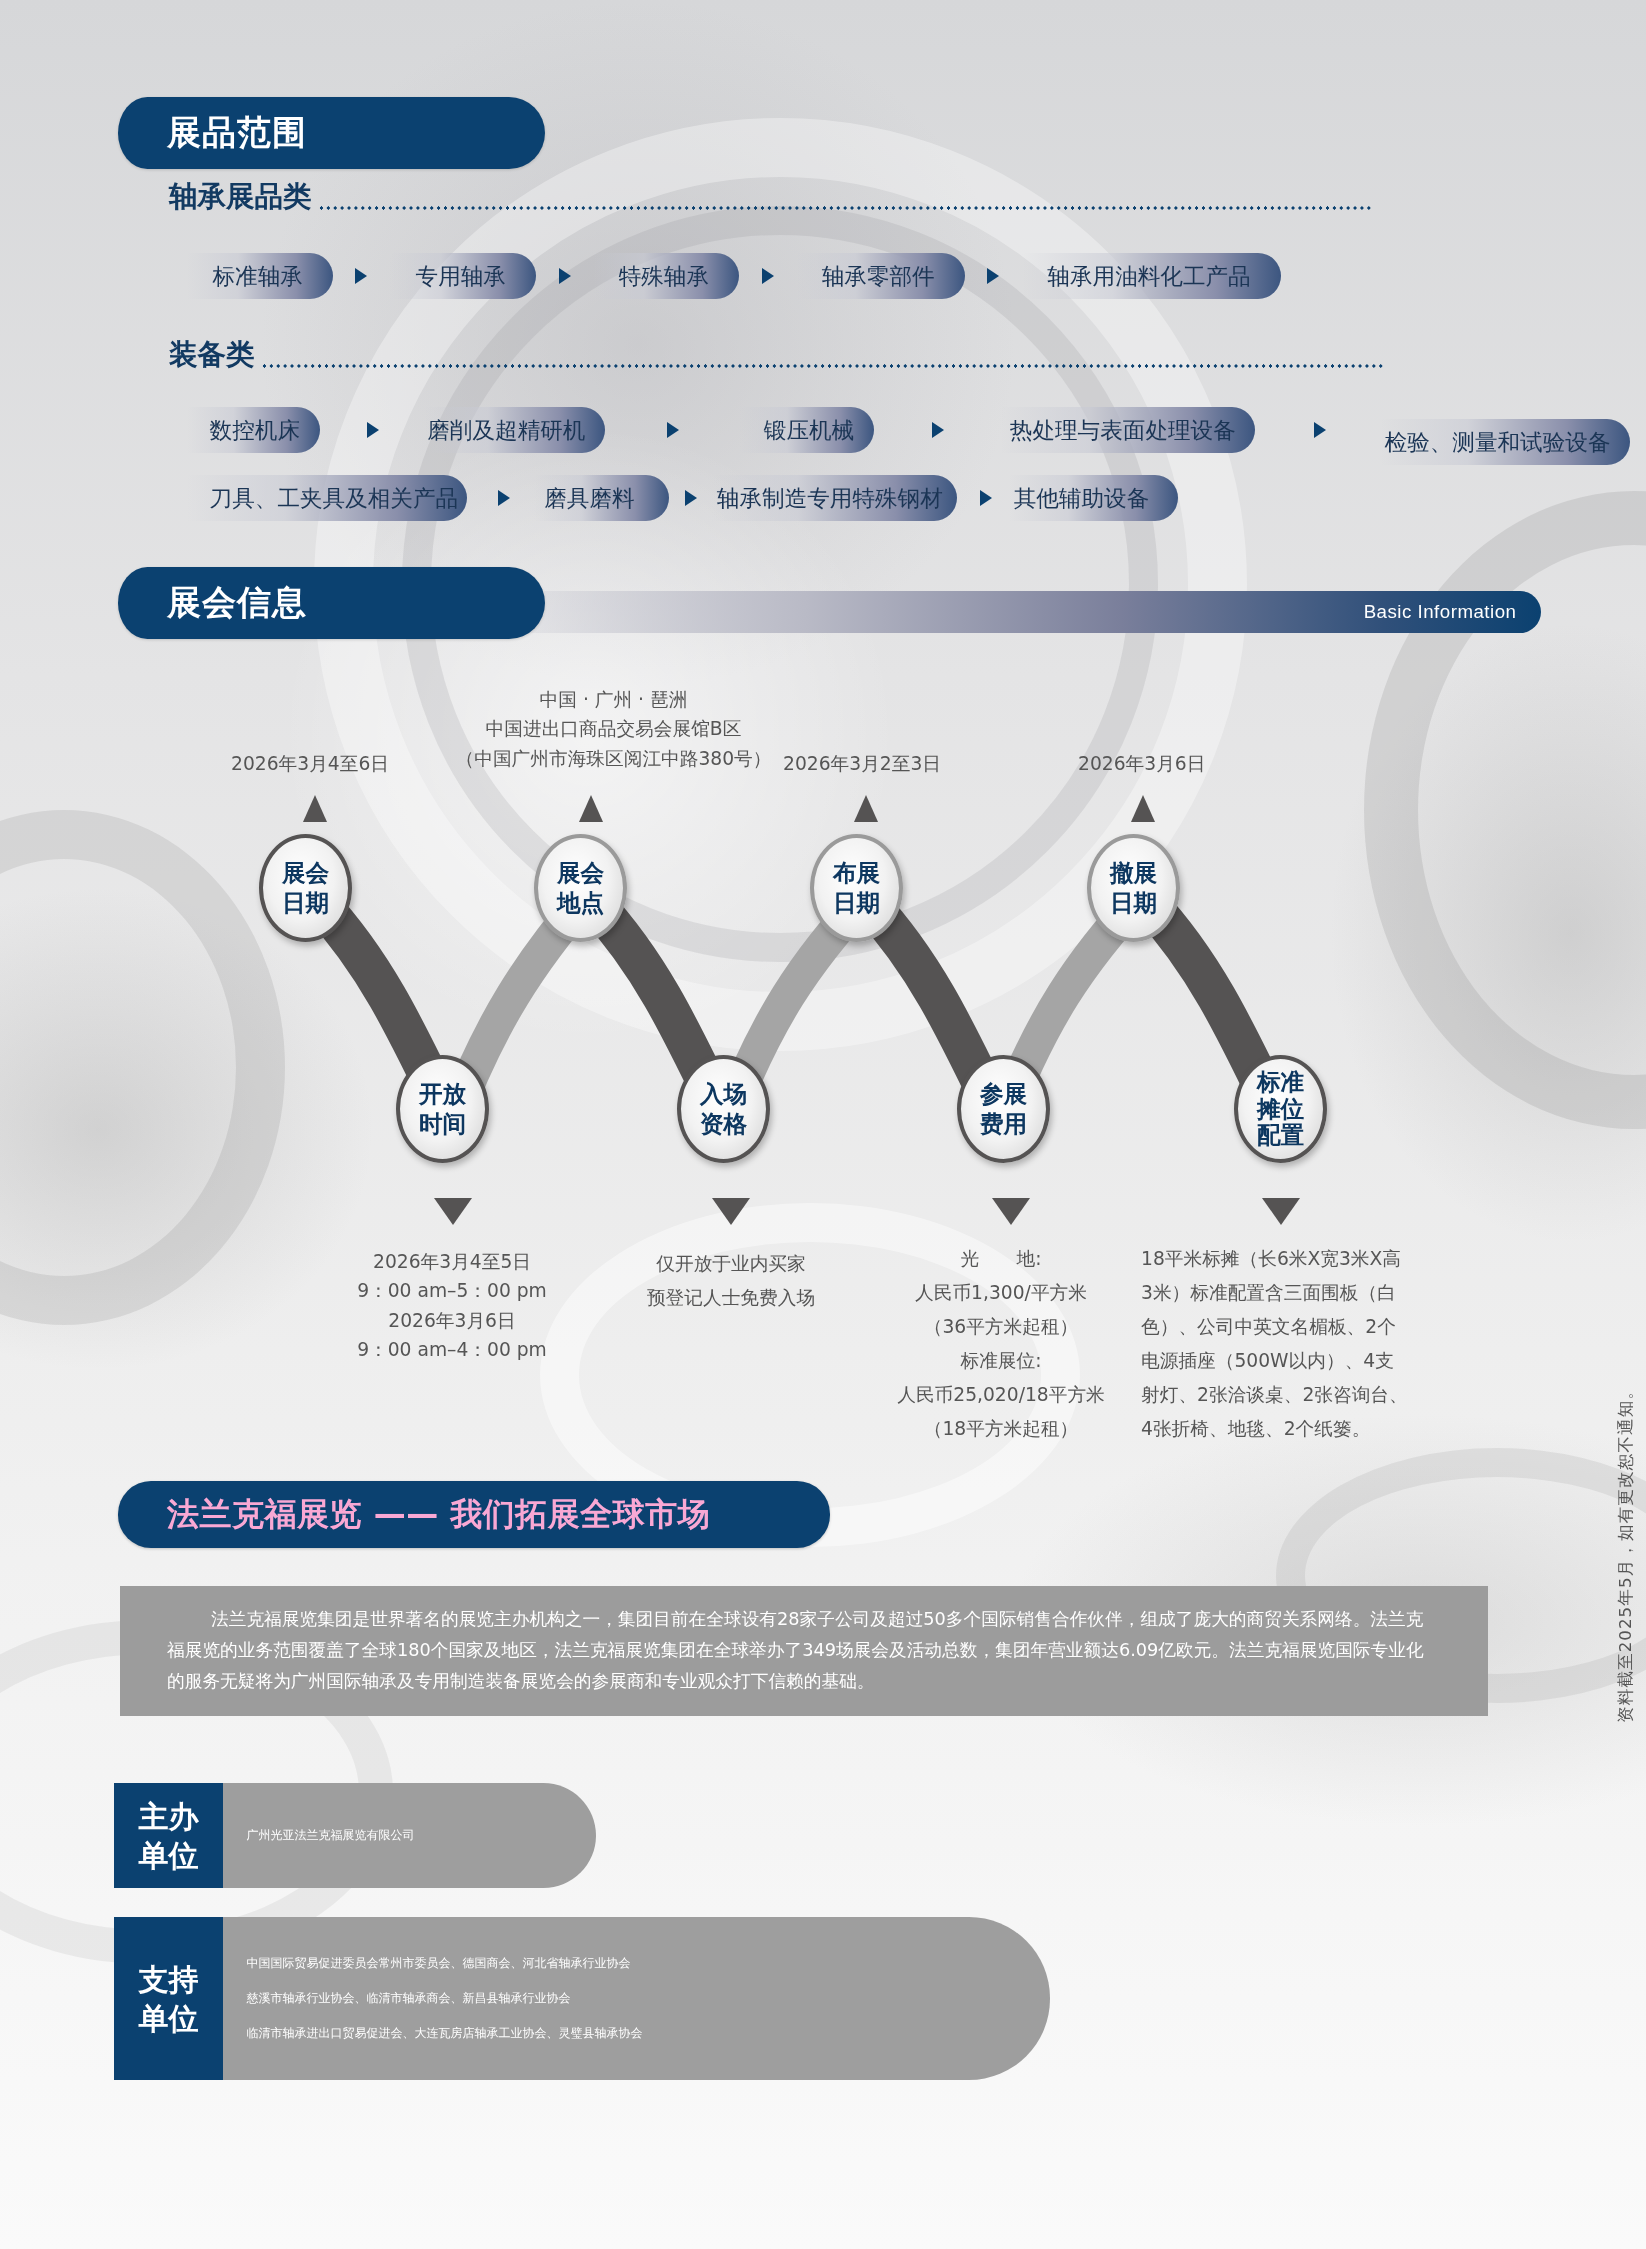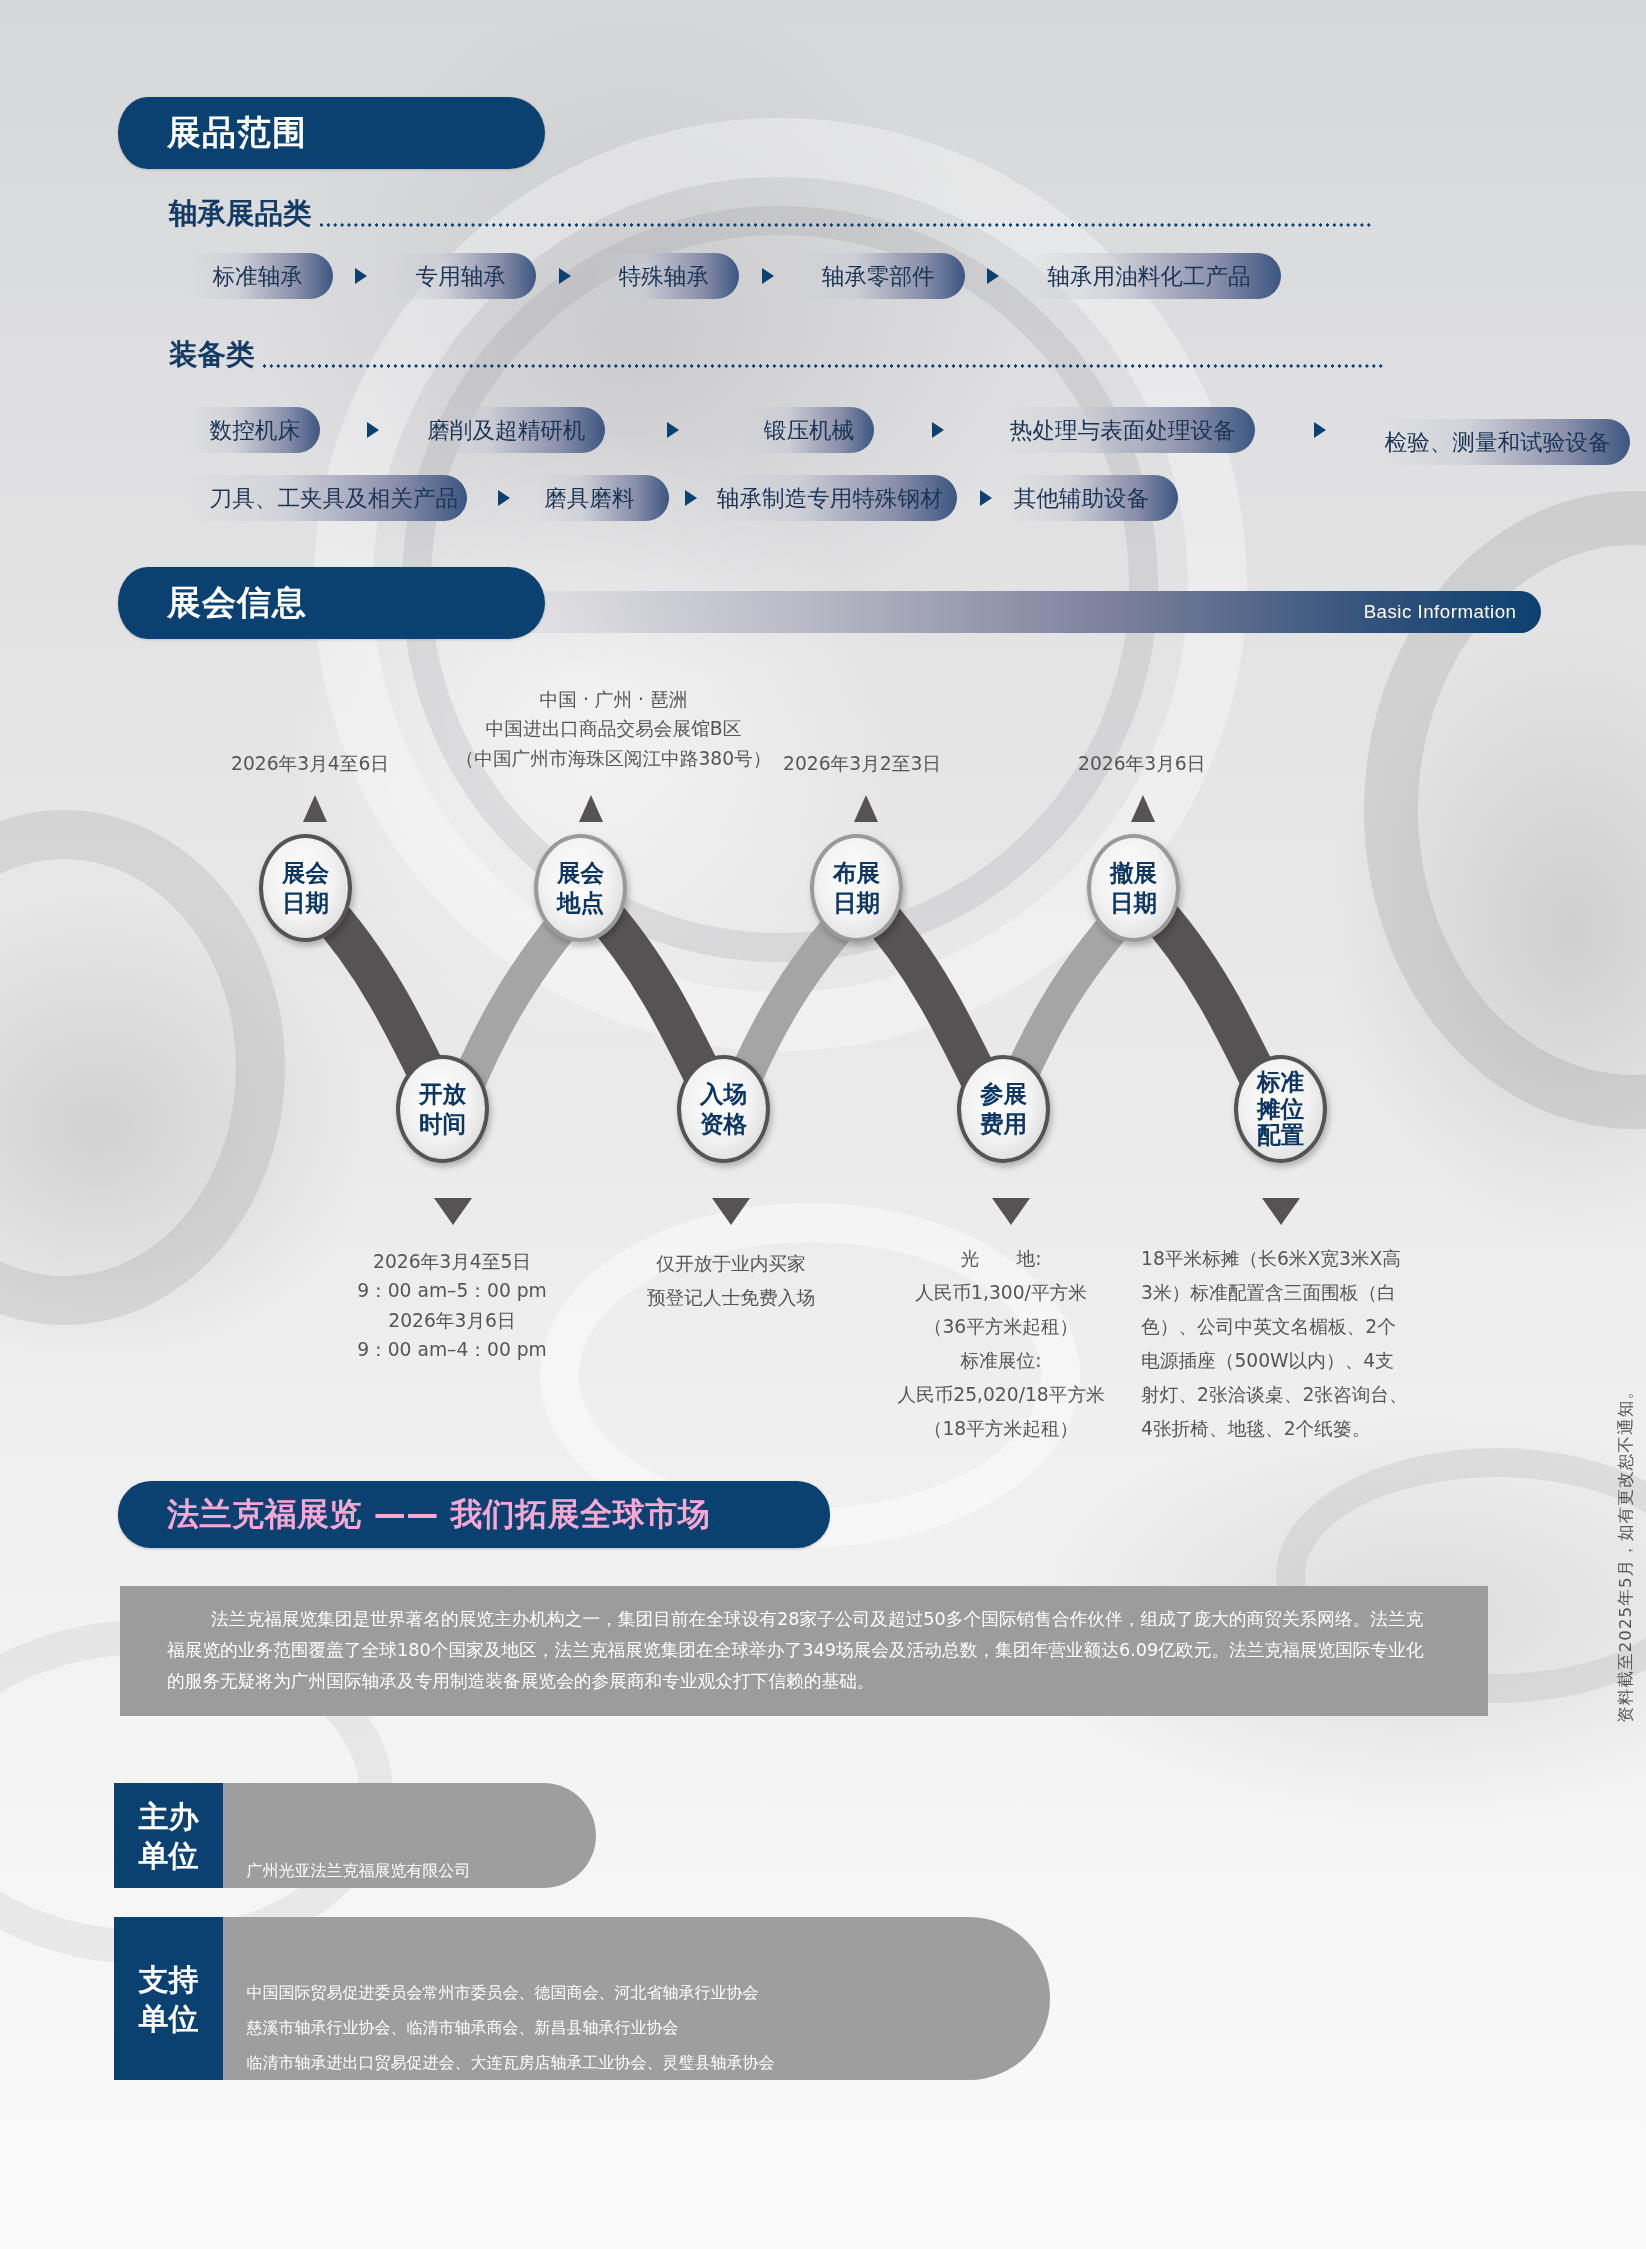--- a/index.html
+++ b/index.html
@@ -75,22 +75,22 @@
     position: absolute; left: 120px; top: 1586px; width: 1368px; height: 130px;
     background: #9c9c9c; color: #fff; font-size: 17.7px; line-height: 31px; padding: 17.7px 47px 0 47px;
     text-indent: 44px;
   }
   .org { position: absolute; left: 114px; display: flex; }
   .org .label {
     background: #0b4170; color: #fff; font-weight: bold; font-size: 30px; line-height: 39px;
     display: flex; align-items: center; justify-content: center; text-align: center;
   }
   .org .content {
-    background: #9e9e9e; color: #fff; font-size: 16px; line-height: 35px;
-    display: flex; flex-direction: column; justify-content: flex-end; padding-left: 23.6px;
+    background: #9e9e9e; color: #fff; font-size: 12px; line-height: 35px;
+    display: flex; flex-direction: column; justify-content: center; padding-left: 23.6px;
   }
   .side-note {
     position: absolute; left: 1614px; top: 1517px; transform: rotate(-90deg); transform-origin: left top;
     color: #555; font-size: 16.7px; white-space: nowrap; letter-spacing: 1px;
   }
 </style>
 </head>
 <body>
 
 <div class="ring" style="left:314px;top:118px;width:933px;height:933px;border:59px solid rgba(255,255,255,0.35);"></div>
@@ -98,21 +98,21 @@
 <div class="ring" style="left:1364px;top:491px;width:540px;height:638px;border:54px solid rgba(120,120,120,0.18);"></div>
 <div class="ring" style="left:-157px;top:810px;width:442px;height:515px;border:49px solid rgba(120,120,120,0.16);"></div>
 <div class="ring" style="left:540px;top:1203px;width:540px;height:344px;border:39px solid rgba(255,255,255,0.45);"></div>
 <div class="ring" style="left:1276px;top:1448px;width:442px;height:255px;border:29.4px solid rgba(160,160,160,0.2);"></div>
 <div class="ring" style="left:-98px;top:1620px;width:491px;height:344px;border:34px solid rgba(170,170,170,0.18);"></div>
 
 <div class="sec-header" style="top:97px;">
   <div class="tab">展品范围</div>
 </div>
 
-<div class="cat-title" style="top:195px;">
+<div class="cat-title" style="top:178px;">
   <span>轴承展品类</span>
   <span class="dots" style="width:1055px;"></span>
 </div>
 
 <div class="pill-row" style="left:187px;top:253px;">
   <div class="pill">标准轴承</div>
   <span class="arrow"></span>
   <div class="pill">专用轴承</div>
   <span class="arrow"></span>
   <div class="pill">特殊轴承</div>

